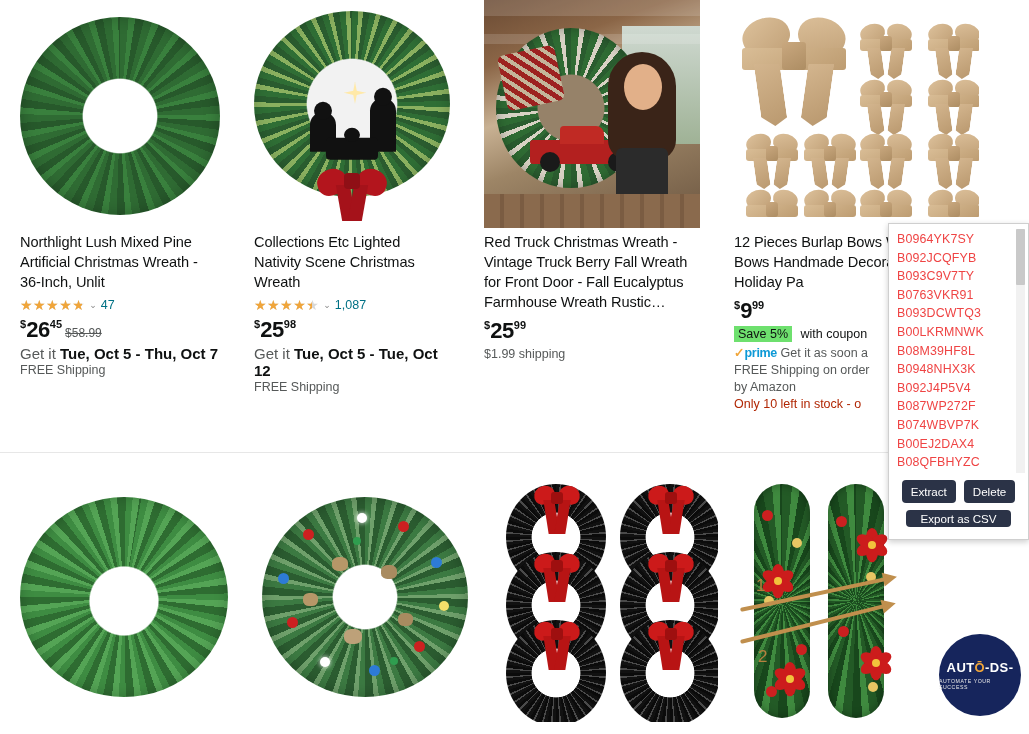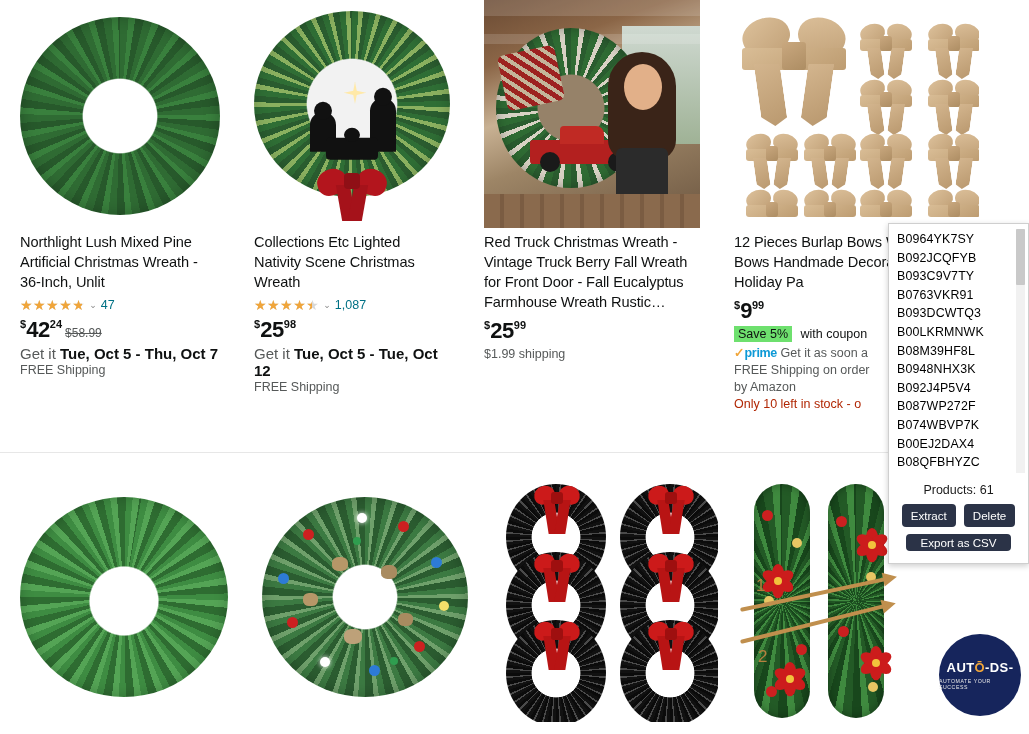--- a/index.html
+++ b/index.html
@@ -165,21 +165,21 @@
     z-index:50;
   }
   .exp-header {
     background:#2b3347; color:#ffffff; font-size:12.5px;
     text-align:center; padding:7px 0 8px; letter-spacing:.1px;
   }
   .exp-list {
     position:relative; height:252px; padding:6px 0 4px 8px;
     overflow:hidden; background:#fff;
   }
-  .asin { color:#000000; font-size:12.4px; line-height:18.6px; letter-spacing:.15px; font-family:"Liberation Sans", sans-serif; }
+  .asin { color:#ef4444; font-size:12.4px; line-height:18.6px; letter-spacing:.15px; font-family:"Liberation Sans", sans-serif; }
   .exp-scroll-track { position:absolute; right:3px; top:5px; width:9px; height:244px; background:#f1f1f1; }
   .exp-scroll-thumb { position:absolute; right:3px; top:5px; width:9px; height:56px; background:#c9c9c9; border-radius:1px;}
   .exp-foot { background:#fff; padding:4px 0 10px; }
   .prodcount { text-align:center; font-size:12.5px; color:#1a1a1a; padding:3px 0 7px; }
   .btnrow { display:flex; justify-content:center; gap:8px; padding-bottom:7px; }
   .ebtn {
     background:#2b3347; color:#fff; font-size:11.6px;
     border:none; border-radius:4px; padding:5px 9px; cursor:pointer; font-family:"Liberation Sans", sans-serif;
   }
   .ebtn.wide { padding:2px 14px; }
@@ -211,21 +211,21 @@
       <div class="imgbox">
         <div class="w-plain wreath" style="width:200px;height:198px;"></div>
       </div>
       <div class="title">Northlight Lush Mixed Pine Artificial Christmas Wreath - 36-Inch, Unlit</div>
       <div class="ratingline">
         <span class="stars">★★★★★<span class="fill" style="width:95%">★★★★★</span></span>
         <span class="caret">⌄</span>
         <span class="rcount">47</span>
       </div>
       <div class="price">
-        <span class="cur">$</span><span class="whole">42</span><span class="frac">24</span><span class="strike">$58.99</span>
+        <span class="cur">$</span><span class="whole">26</span><span class="frac">45</span><span class="strike">$58.99</span>
       </div>
       <div class="delivery"><span>Get it </span><b>Tue, Oct 5 - Thu, Oct 7</b></div>
       <div class="ship">FREE Shipping</div>
     </div>
 
     <div class="card">
       <div class="imgbox">
         <div class="nativity">
           <div class="nat-ring"></div>
           <div class="nat-center">
@@ -575,21 +575,20 @@
       <div class="asin">B092J4P5V4</div>
       <div class="asin">B087WP272F</div>
       <div class="asin">B074WBVP7K</div>
       <div class="asin">B00EJ2DAX4</div>
       <div class="asin">B08QFBHYZC</div>
       <div class="asin">B0106J5ZAO</div>
       <div class="exp-scroll-track"></div>
       <div class="exp-scroll-thumb"></div>
     </div>
     <div class="exp-foot">
-      <div class="prodcount">Products: 61</div>
       <div class="btnrow">
         <button class="ebtn">Extract</button>
         <button class="ebtn">Delete</button>
       </div>
       <div class="btnrow single">
         <button class="ebtn wide">Export as CSV</button>
       </div>
     </div>
   </div>
 

